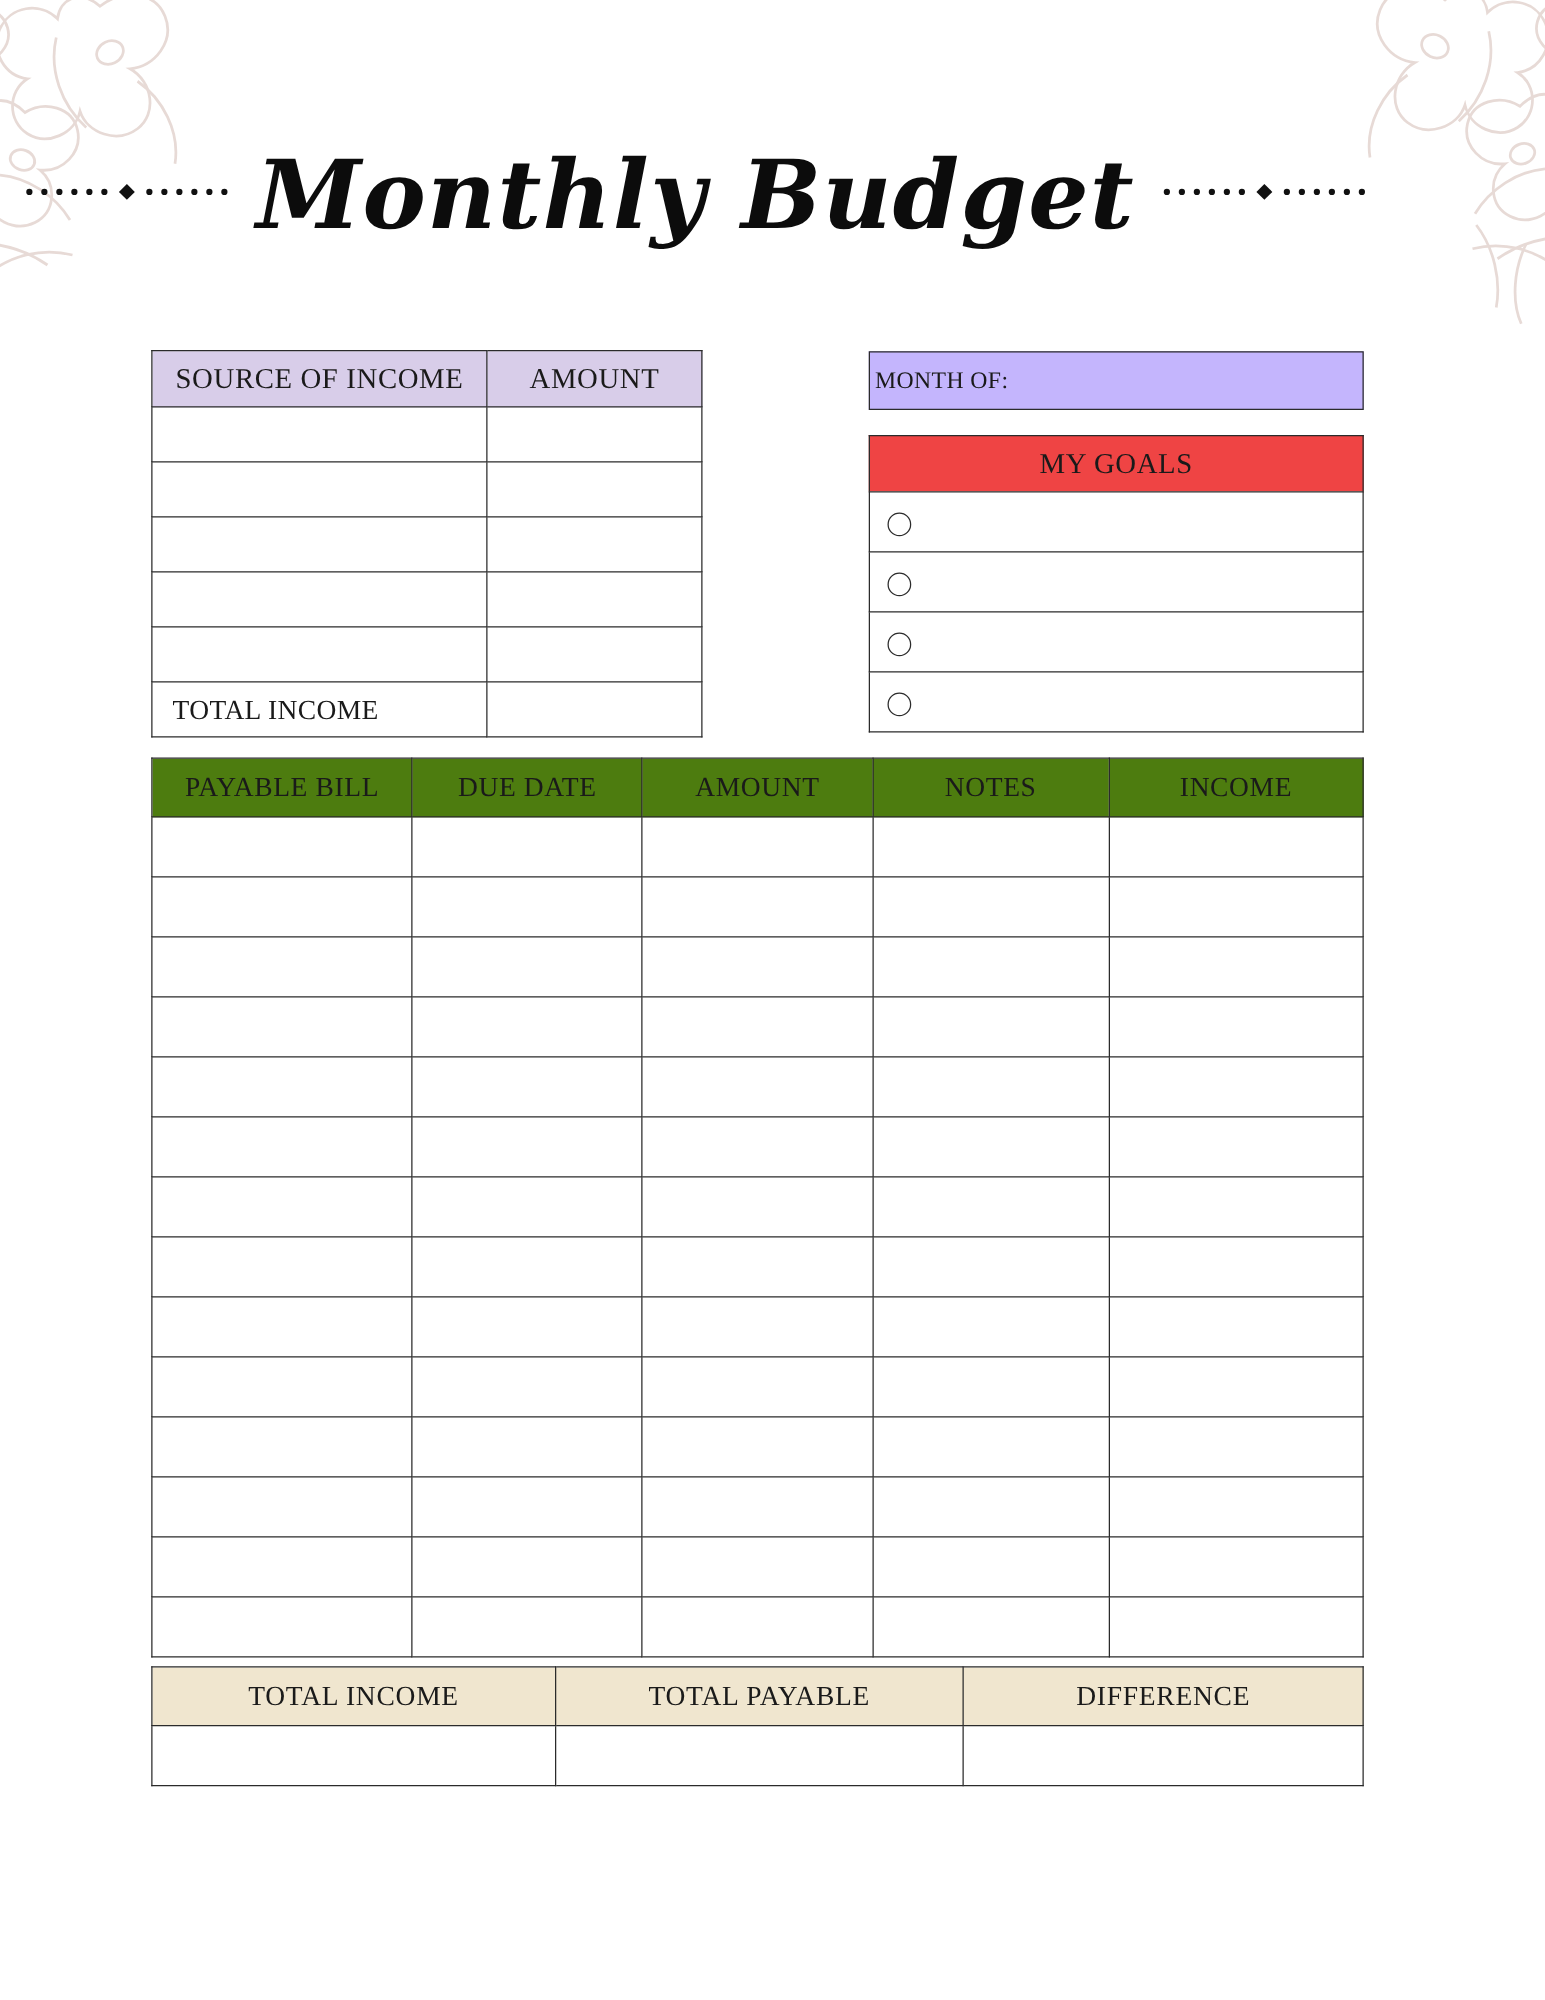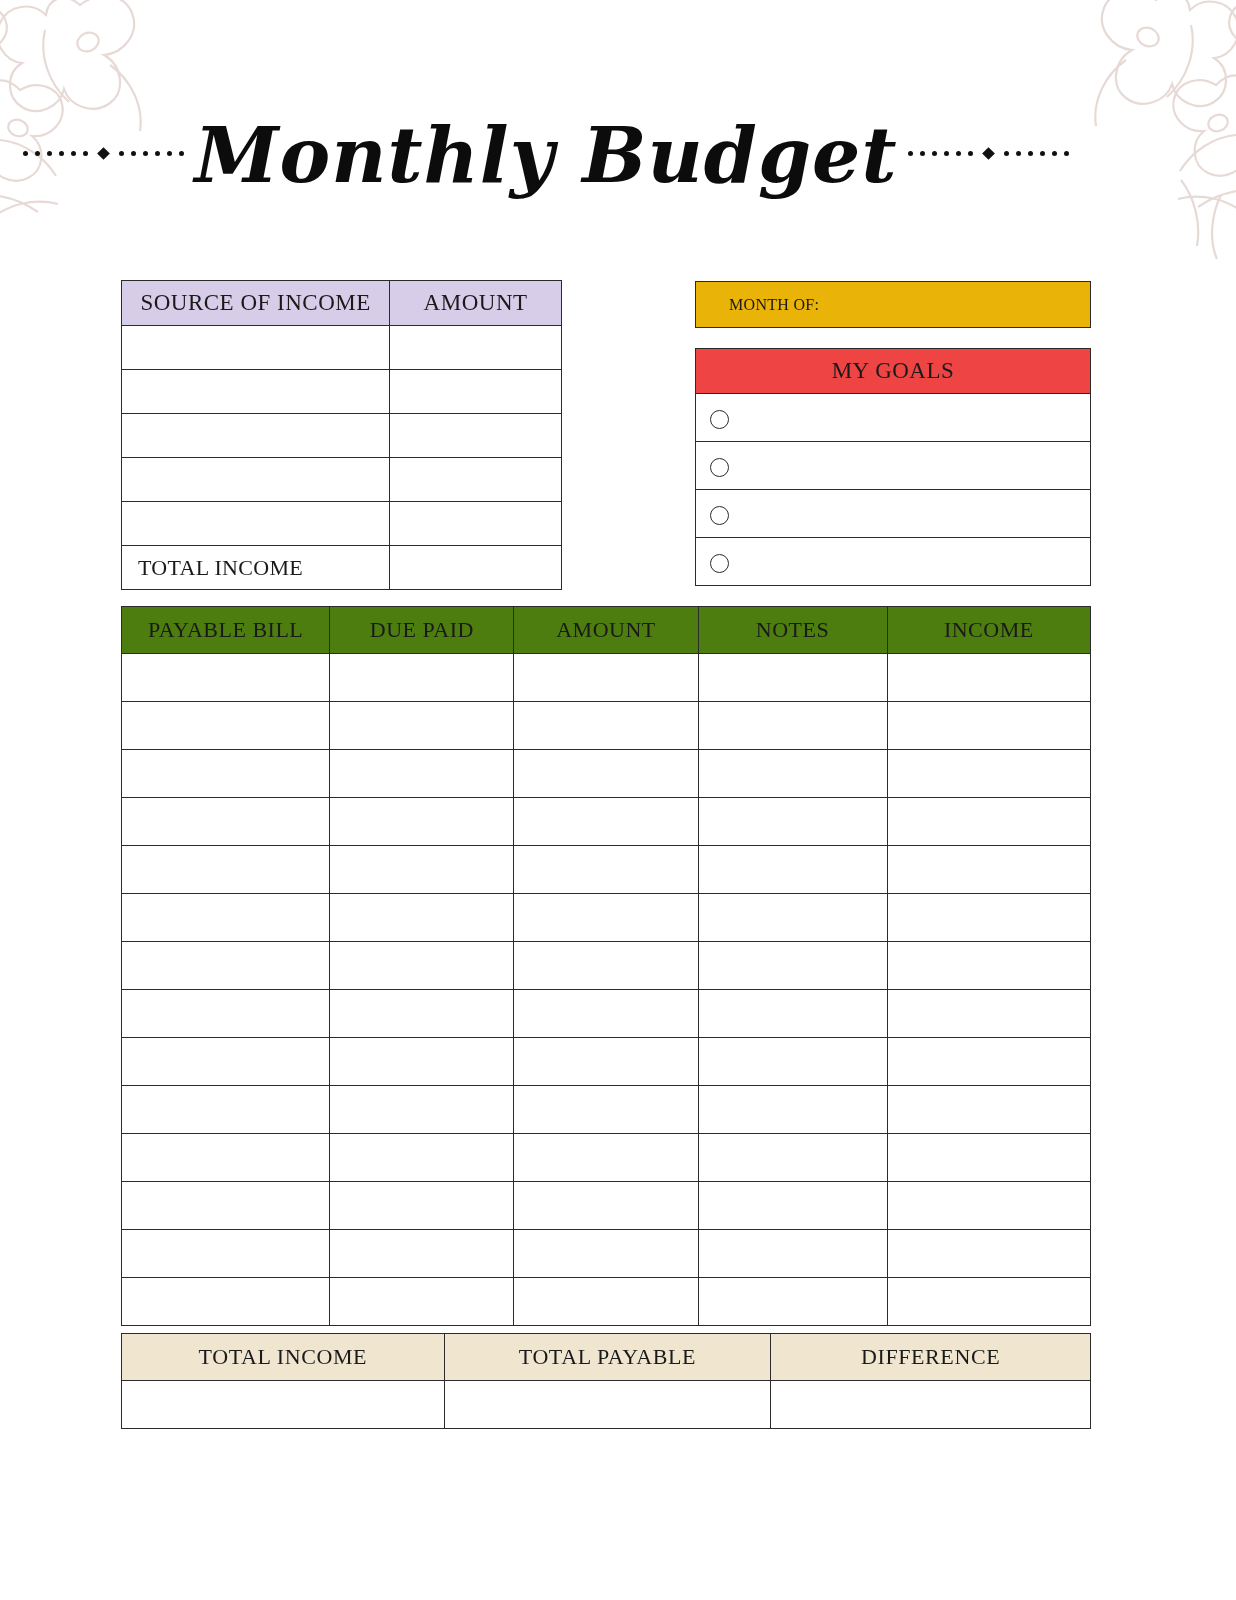--- a/index.html
+++ b/index.html
@@ -26,22 +26,22 @@
   .floral-tr { top: -35px; right: -40px; }
 
   
   .title-row {
     position: absolute;
     top: 118px;
     left: 0;
     width: 1092px;
     display: flex;
     align-items: center;
-    justify-content: center;
-    gap: 10px;
+    justify-content: flex-end;
+    gap: 23px;
   }
   .title-text {
     font-family: "DejaVu Serif", serif;
     font-style: italic;
     font-weight: 700;
     font-size: 76px;
     line-height: 1;
     letter-spacing: 1px;
     color: #0c0c0c;
     white-space: nowrap;
@@ -100,26 +100,26 @@
     text-align: left;
     padding-left: 16px;
     font-size: 22px;
     letter-spacing: 0.3px;
   }
 
   
   #month-panel { left: 695px; top: 281px; width: 396px; }
   #month-panel .month-box {
     border: 1.4px solid #2b2b2b;
-    background: #eab308;
+    background: #c4b5fd;
     height: 45px;
     display: flex;
     align-items: center;
-    padding-left: 33px;
-    font-size: 16px;
+    padding-left: 4px;
+    font-size: 19px;
     letter-spacing: 0.3px;
   }
 
   
   #goals-panel { left: 695px; top: 348px; width: 396px; }
   #goals-panel .goals-head {
     border: 1.4px solid #2b2b2b;
     border-bottom: none;
     background: #ef4444;
     height: 44px;
@@ -295,21 +295,21 @@
       </tr>
     </tbody>
   </table>
 </div>
 
 <div class="panel" id="bills-panel">
   <table>
     <thead>
       <tr>
         <th style="width:21.5%">PAYABLE BILL</th>
-        <th style="width:19%">DUE PAID</th>
+        <th style="width:19%">DUE DATE</th>
         <th style="width:19%">AMOUNT</th>
         <th style="width:19.5%">NOTES</th>
         <th style="width:21%">INCOME</th>
       </tr>
     </thead>
     <tbody>
         <tr>
           <td></td>
           <td></td>
           <td></td>

